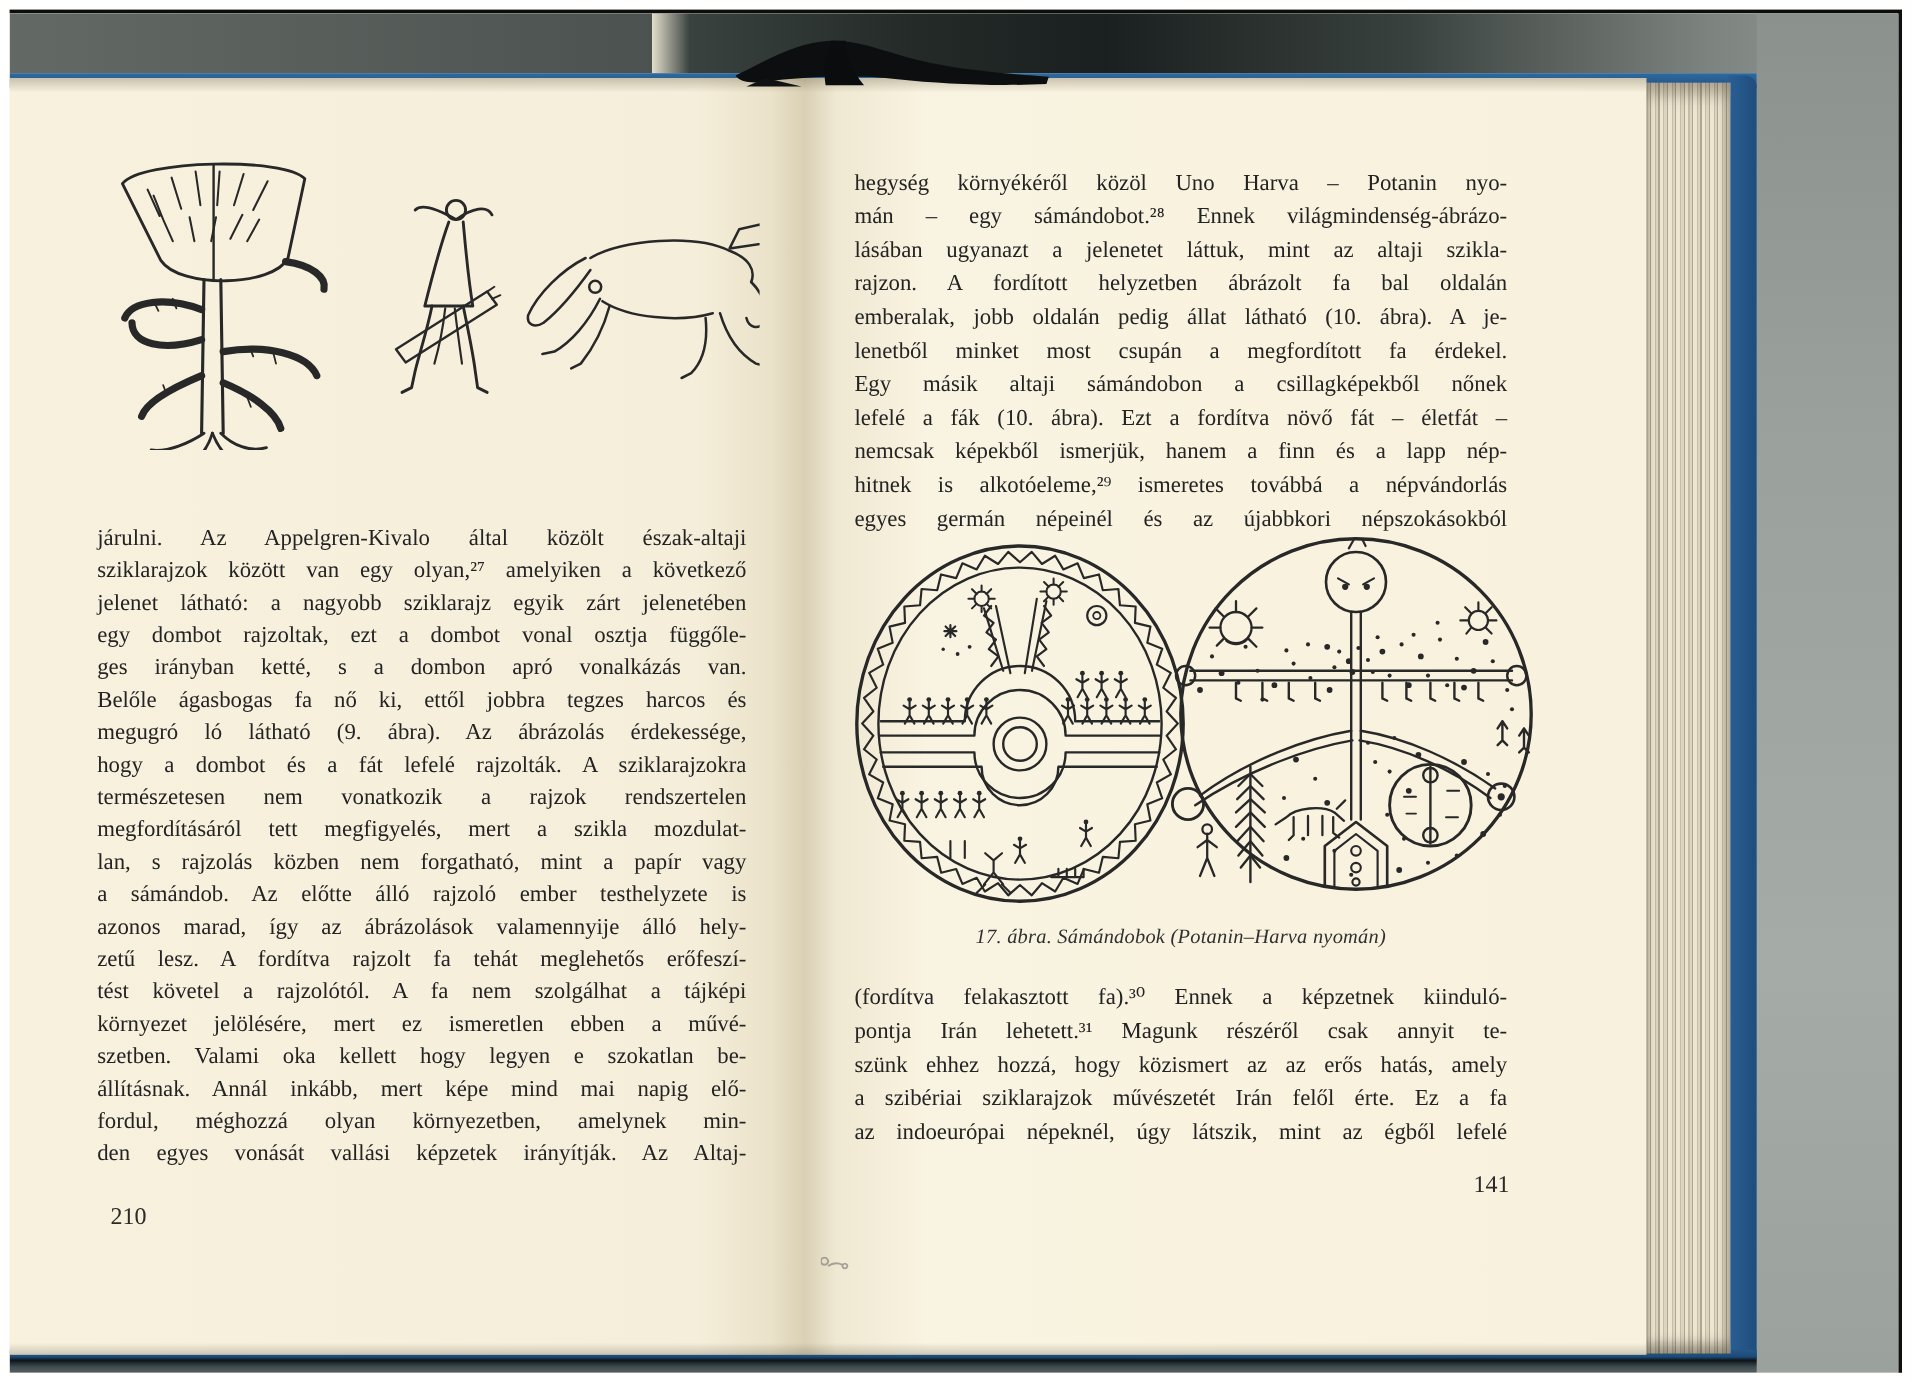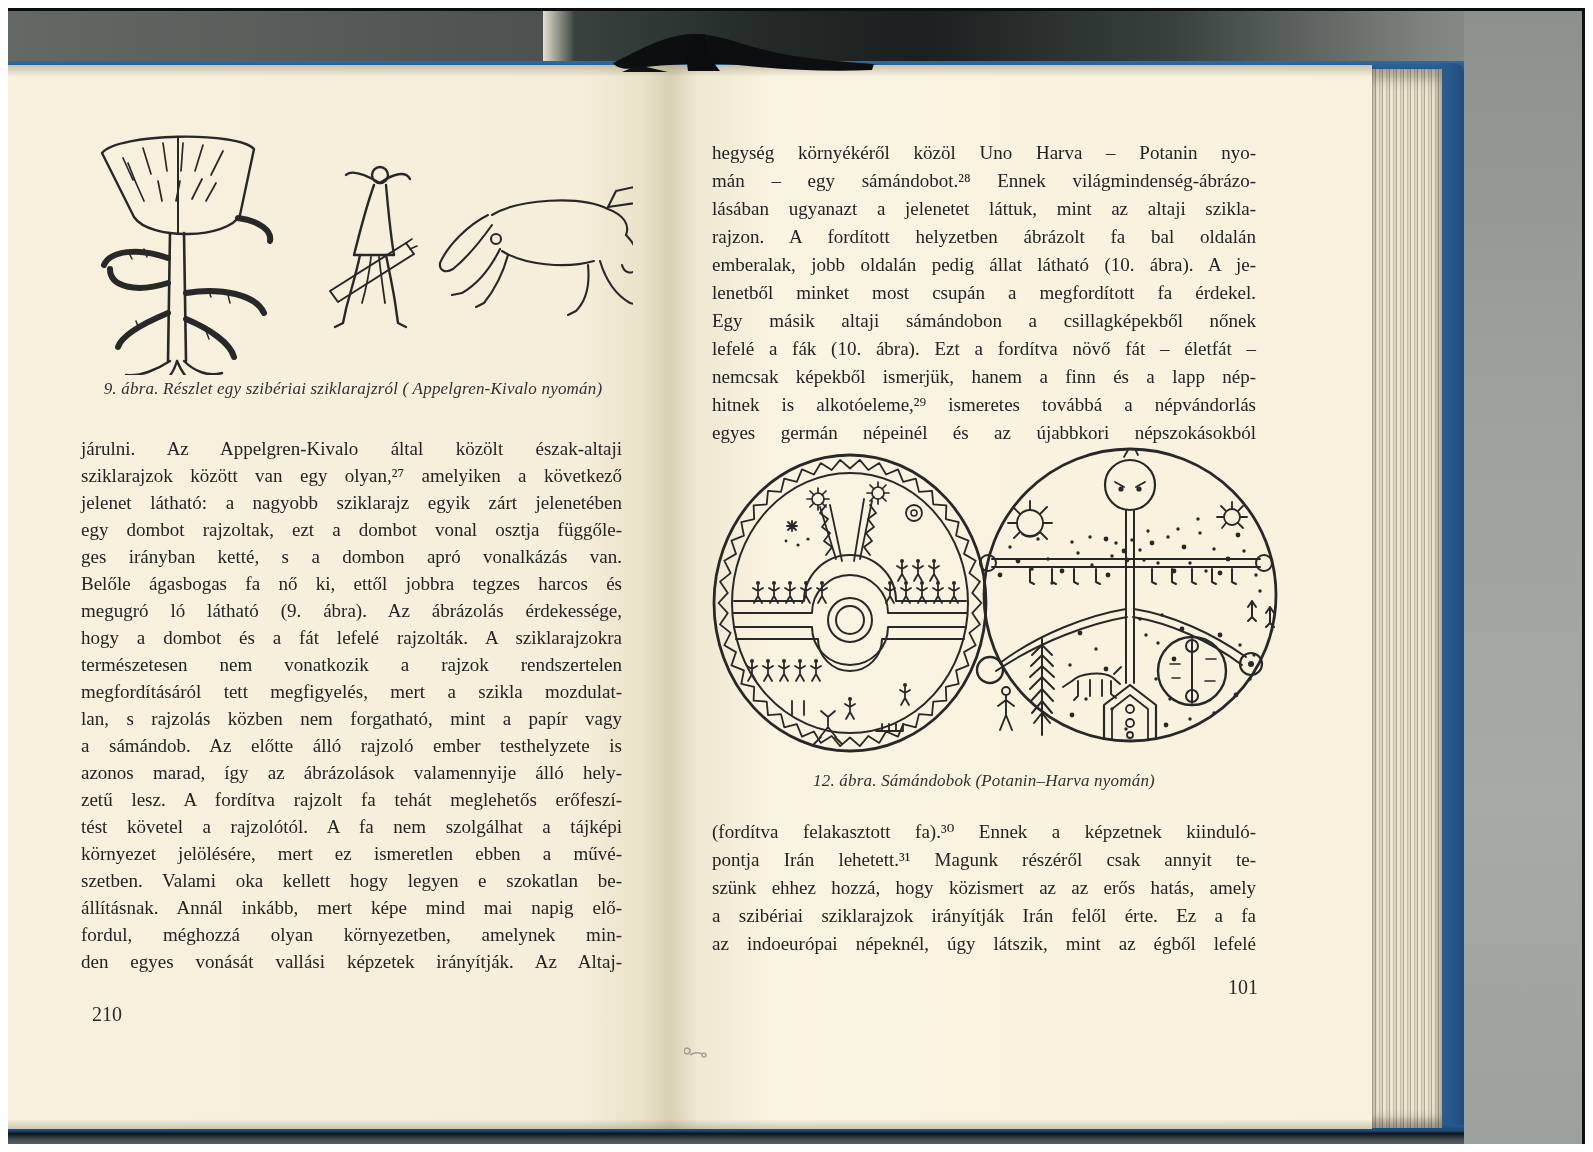--- a/index.html
+++ b/index.html
@@ -99,21 +99,20 @@
             <circle cx="408" cy="116" r="5"></circle>
             <path d="M404,92 C430,76 492,72 520,86 C536,92 542,102 538,112"></path>
             <path d="M520,84 L528,68 L546,64 L548,80 Z"></path>
             <path d="M538,112 C548,122 552,134 548,146 C544,152 536,150 534,142"></path>
             <path d="M414,128 C436,142 478,146 506,138"></path>
             <path d="M412,126 C402,146 388,162 374,170 l-10,2 M420,132 C414,154 404,170 396,180 l-8,4"></path>
             <path d="M512,138 C518,158 528,172 542,180 l8,2 M500,142 C502,162 498,178 488,188 l-8,4"></path>
           </g>
         </g>
       </svg>
-      <div class="caption cap9">9. ábra. Részlet egy szibériai sziklarajzról ( Appelgren-Kivalo nyomán)</div>
       <div class="para p-left">járulni. Az Appelgren-Kivalo által közölt észak-altaji
 sziklarajzok között van egy olyan,²⁷ amelyiken a következő
 jelenet látható: a nagyobb sziklarajz egyik zárt jelenetében
 egy dombot rajzoltak, ezt a dombot vonal osztja függőle-
 ges irányban ketté, s a dombon apró vonalkázás van.
 Belőle ágasbogas fa nő ki, ettől jobbra tegzes harcos és
 megugró ló látható (9. ábra). Az ábrázolás érdekessége,
 hogy a dombot és a fát lefelé rajzolták. A sziklarajzokra
 természetesen nem vonatkozik a rajzok rendszertelen
 megfordításáról tett megfigyelés, mert a szikla mozdulat-
@@ -327,27 +326,27 @@
             <use href="#arrowman" x="570" y="164"></use>
           <g class="ink" stroke-width="2.2">
             <path d="M404,296 V262 L430,242 L456,262 V296"></path>
             <path d="M412,296 V266 L430,252 L448,266 V296" stroke-width="1.8"></path>
             <circle cx="430" cy="266" r="4" stroke-width="1.8"></circle>
               <circle cx="430" cy="280" r="4" stroke-width="1.8"></circle>
               <circle cx="430" cy="292" r="3" stroke-width="1.8"></circle>
           </g>
         </g>
       </svg>
-      <div class="caption cap10">12. ábra. Sámándobok (Potanin–Harva nyomán)</div>
+      <div class="caption cap10">17. ábra. Sámándobok (Potanin–Harva nyomán)</div>
       <div class="para p-r2">(fordítva felakasztott fa).³⁰ Ennek a képzetnek kiinduló-
 pontja Irán lehetett.³¹ Magunk részéről csak annyit te-
 szünk ehhez hozzá, hogy közismert az az erős hatás, amely
-a szibériai sziklarajzok irányítják Irán felől érte. Ez a fa
+a szibériai sziklarajzok művészetét Irán felől érte. Ez a fa
 az indoeurópai népeknél, úgy látszik, mint az égből lefelé</div>
-      <div class="pagenum pn141">101</div>
+      <div class="pagenum pn141">141</div>
 
       <svg class="smudge" width="30" height="14" viewBox="0 0 30 14">
         <path d="M3,7 a3,3 0 1 1 .1,0 M6,8 q6,-4 12,-1 M20,6 a2,2 0 1 0 .1,0" stroke="#6a6a66" stroke-width="1.6" fill="none"></path>
       </svg>
     </div>
 
     <svg class="ribbon" width="300" height="56" viewBox="0 0 300 56">
       <path d="M5,44 C30,32 55,16 85,15 C110,14 135,27 170,34 C205,41 240,43 266,45 L264,51 C222,53 178,51 140,47 C105,43 60,45 30,49 C18,51 8,49 5,44 Z" fill="#0c0e0f"></path>
       <path d="M85,15 C80,28 78,40 80,52 L112,52 C101,39 96,25 97,15 Z" fill="#0a0c0d"></path>
       <path d="M30,46 L14,53 L60,53 Z" fill="#101213"></path>

